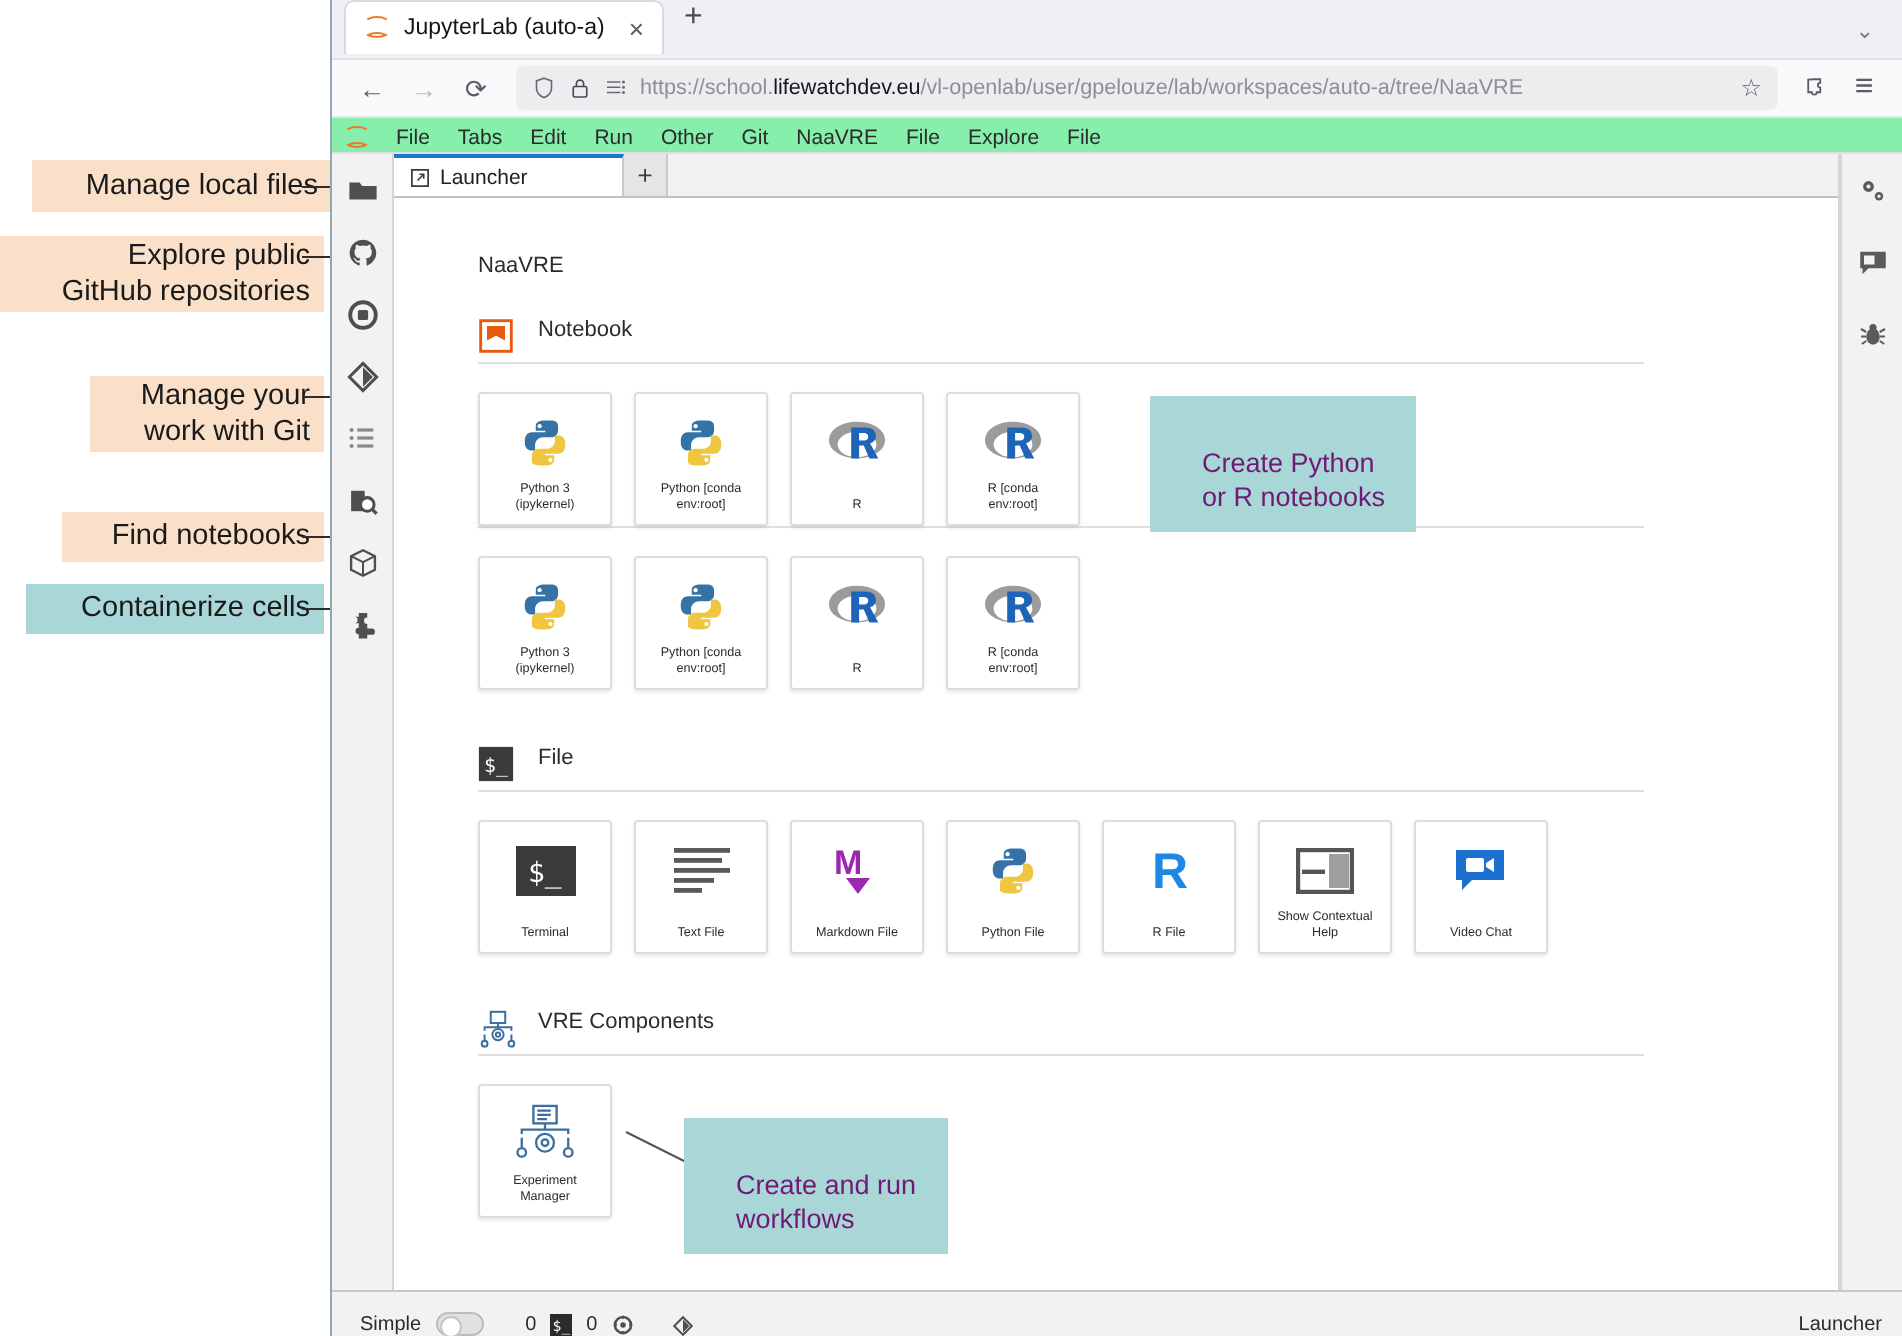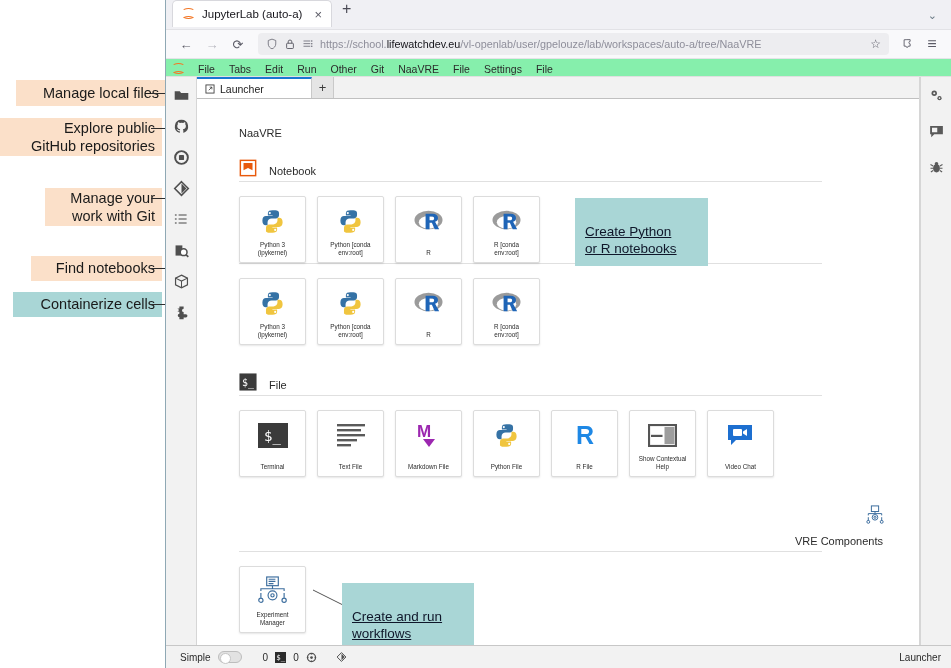--- a/index.html
+++ b/index.html
@@ -198,21 +198,21 @@
   .launcher {
     flex:1 1 auto;
     overflow:hidden;
     padding: 28px 0 0 0;
     background:#fff;
   }
   .launcher-inner { padding: 0 36px 0 42px; }
   .vre-title { font-size: 11px; color:#2b2b2b; margin-bottom: 20px; }
 
   .section-head {
-    display:flex; align-items:flex-end; gap: 12px;
+    display:flex; align-items:flex-start; gap: 12px;
     margin-bottom: 4px;
   }
   .section-head .sec-icon { width:18px; height:18px; flex:0 0 auto; }
   .section-head .sec-label { font-size: 11px; color:#2b2b2b; }
   .section-rule { height:1px; background:#e0e0e0; margin-bottom: 14px; width: 583px; }
 
   .card-row { display:flex; gap: 11px; align-items:flex-start; position:relative; }
   .card {
     width: 67px; height: 67px;
     background:#fff;
@@ -226,35 +226,34 @@
   }
   .card .ic { height: 30px; display:flex; align-items:center; justify-content:center; }
   .card .cap {
     position:absolute; left:2px; right:2px; bottom: 5px;
     font-size: 6.3px; line-height: 1.25;
     text-align:center; color:#2b2b2b;
   }
 
   .callout {
     background:#a9d6d6;
-    color:#0f172a;
+    color:#701a75;
     font-size: 13.5px;
     line-height: 1.3;
-    padding: 7px 10px 8px 10px;
+    padding: 7px 10px 8px 26px;
     white-space: pre-line;
-    text-decoration: underline;
   }
 
   
   .statusbar {
     position:absolute; left:0; right:0; bottom:0;
     height: 23px;
     background:#f2f2f2;
     border-top:1px solid #c7c7c7;
-    display:flex; align-items:center;
+    display:flex; align-items:flex-end;
     padding: 0 10px 0 14px;
     font-size: 10px; color:#2b2b2b;
     gap: 7px;
   }
   .toggle {
     width: 24px; height: 12px; border-radius: 7px;
     background:#e2e2e2; border:1px solid #bdbdbd;
     position:relative;
   }
   .toggle::after{
@@ -349,21 +348,21 @@
         <i></i>
       </span>
     <span class="menu-item">File</span>
     <span class="menu-item">Tabs</span>
     <span class="menu-item">Edit</span>
     <span class="menu-item">Run</span>
     <span class="menu-item">Other</span>
     <span class="menu-item">Git</span>
     <span class="menu-item">NaaVRE</span>
     <span class="menu-item">File</span>
-    <span class="menu-item">Settings</span>
+    <span class="menu-item">Explore</span>
     <span class="menu-item">File</span>
   </div>
 
   <div class="jl-body">
 
     <div class="jl-left-bar">
       <span class="sbicon">
         <svg width="17" height="17" viewBox="0 0 20 20">
             <path d="M2 5h6l1.5 2H18v8H2Z" fill="#4f4f4f"></path>
           </svg>
@@ -628,21 +627,21 @@
                 <svg width="28" height="25" viewBox="0 0 28 25">
                   <path d="M1 2h24v15H9l-5 5v-5H1Z" fill="#1d6fd0"></path>
                   <rect x="6" y="6" width="9" height="7" rx="1" fill="#fff"></rect>
                   <path d="M16 8.5l4-2.5v7l-4-2.5Z" fill="#fff"></path>
                 </svg>
               </span>
               <span class="cap" style="white-space:pre-line">Video Chat</span>
             </div>
           </div>
 
-          <div class="section-head" style="margin-top:28px;flex-direction:column;">
+          <div class="section-head" style="margin-top:28px;">
             <span class="sec-icon">
               <svg width="20" height="19" viewBox="0 0 22 21">
                 <g fill="none" stroke="#3d6e9e" stroke-width="1.1">
                   <rect x="7" y="1" width="8" height="6.2"></rect>
                   <path d="M11 7.2v2.3M3.6 11.5V9.5h14.8v2M3.6 13.5v4M18.4 13.5v4"></path>
                   <circle cx="11" cy="13.6" r="3.1"></circle>
                   <circle cx="3.6" cy="18.6" r="1.6"></circle>
                   <circle cx="18.4" cy="18.6" r="1.6"></circle>
                   <circle cx="11" cy="13.6" r="1.2"></circle>
                 </g>

